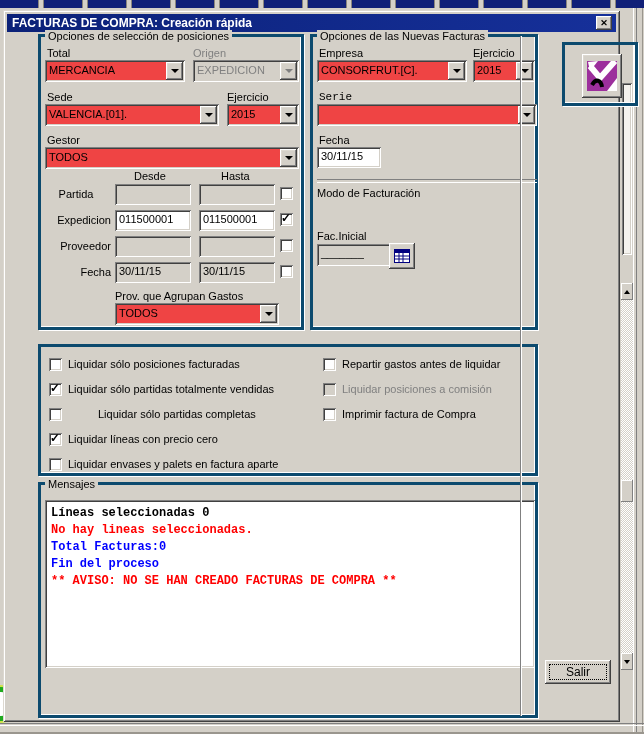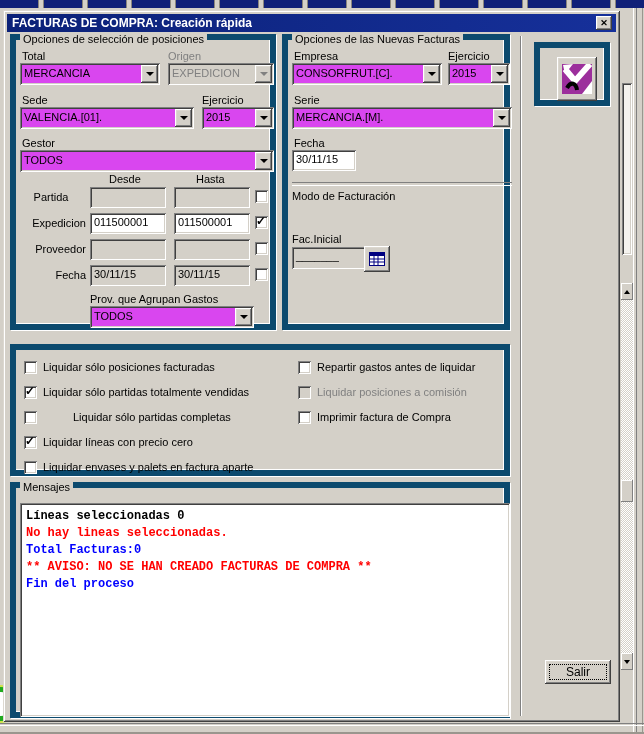--- a/index.html
+++ b/index.html
@@ -13,21 +13,21 @@
     box-shadow:inset -1px -1px 0 #404040,inset 1px 1px 0 #ffffff,
                inset -2px -2px 0 #808080,inset 2px 2px 0 #dcd8d0;}
   .raised-thin{background:#d4d0c8;
     box-shadow:inset -1px -1px 0 #808080,inset 1px 1px 0 #ffffff;}
   .sunken{background:#ffffff;
     box-shadow:inset 1px 1px 0 #808080,inset -1px -1px 0 #ffffff,
                inset 2px 2px 0 #404040,inset -2px -2px 0 #d4d0c8;}
   .window-border{background:#d4d0c8;
     box-shadow:inset 1px 1px 0 #dcd8d0,inset -1px -1px 0 #404040,
                inset 2px 2px 0 #ffffff,inset -2px -2px 0 #808080;}
-  .etched{border:6px solid #0c4a6e;box-shadow:1px 1px 0 #ffffff,inset -1px -1px 0 #ffffff;}
+  .etched{border:3px solid #0c4a6e;box-shadow:1px 1px 0 #ffffff,inset -1px -1px 0 #ffffff;margin-left:28px;}
   .abs{position:absolute;box-sizing:border-box;}
   .lbl{position:absolute;white-space:nowrap;line-height:12px;}
   .dis-text{color:#808080;}
   
   .top-strip{left:0;top:0;width:644px;height:8px;
     background:repeating-linear-gradient(to right,
       #102078 0 38px,#8a867e 38px 39px,#d4d0c8 39px 43px,#8a867e 43px 44px);}
   .bg-line{position:absolute;}
   .scroll-hatch{background:repeating-conic-gradient(#ffffff 0 25%,#d4d0c8 0 50%);background-size:2px 2px;}
   .sb-btn{display:flex;align-items:center;justify-content:center;}
@@ -40,21 +40,21 @@
     background:linear-gradient(to right,#0b2178,#16309a);
     display:flex;align-items:center;color:#fff;font-weight:bold;font-size:12px;padding-left:5px;box-sizing:border-box;}
   .close-btn{position:absolute;right:4px;top:2px;width:16px;height:14px;
     font-size:9px;font-weight:bold;color:#000;display:flex;align-items:center;justify-content:center;cursor:default;}
   
   .group{position:absolute;box-sizing:border-box;}
   .legend{position:absolute;top:-7px;left:4px;background:#d4d0c8;padding:0 3px;line-height:12px;white-space:nowrap;}
   
   .field{position:absolute;box-sizing:border-box;padding:3px 3px 0 4px;font-size:11px;overflow:hidden;white-space:nowrap;}
   .field.disabled{background:#d4d0c8;}
-  .combo{position:absolute;box-sizing:border-box;background:#d946ef;
+  .combo{position:absolute;box-sizing:border-box;background:#ef4444;
     box-shadow:inset 1px 1px 0 #808080,inset -1px -1px 0 #ffffff,
                inset 2px 2px 0 #404040,inset -2px -2px 0 #d4d0c8;}
   .combo .txt{position:absolute;left:4px;top:4px;right:20px;overflow:hidden;white-space:nowrap;}
   .combo.disabled{background:#d4d0c8;}
   .combo.disabled .txt{color:#808080;}
   .combo-btn{position:absolute;top:2px;right:2px;bottom:2px;width:17px;
     display:flex;align-items:center;justify-content:center;}
   .combo-btn .arr.down{border-left-width:4px;border-right-width:4px;border-top:4px solid #000;}
   .combo.disabled .combo-btn .arr.down{border-top-color:#808080;}
   .cb{position:absolute;width:13px;height:13px;background:#fff;
@@ -189,23 +189,22 @@
             <span class="arr down"></span>
           </span>
       </div>
       <div class="combo" style="left:160px;top:23px;width:62px;height:22px;">
         <span class="txt">2015</span>
         <span class="combo-btn raised">
             <span class="arr down"></span>
           </span>
       </div>
 
-      <span class="lbl" style="left:6px;top:54px;">Serie</span>
+      <span class="lbl" style="left:6px;top:54px;font-family:Liberation Mono, monospace;">Serie</span>
       <div class="combo" style="left:4px;top:67px;width:220px;height:22px;">
-        <span class="txt">MERCANCIA.[M].</span>
         <span class="combo-btn raised">
             <span class="arr down"></span>
           </span>
       </div>
 
       <span class="lbl" style="left:6px;top:97px;">Fecha</span>
       <div class="field sunken" style="left:4px;top:110px;width:64px;height:21px;">30/11/15</div>
 
       <div class="hr-etched" style="left:4px;top:142px;width:220px;"></div>
 
@@ -241,26 +240,26 @@
       <span class="cb" style="left:282px;top:11px;"></span>
       <span class="cb-label" style="left:301px;top:11px;">Repartir gastos antes de liquidar</span>
       <span class="cb" style="left:282px;top:36px;background:#d4d0c8;"></span>
       <span class="cb-label dis-text" style="left:301px;top:36px;">Liquidar posiciones a comisión</span>
       <span class="cb" style="left:282px;top:61px;"></span>
       <span class="cb-label" style="left:301px;top:61px;">Imprimir factura de Compra</span>
     </div>
 
     <div class="group etched" style="left:7px;top:472px;width:500px;height:236px;">
       <span class="legend">Mensajes</span>
-      <div class="abs sunken msg-box" style="left:4px;top:15px;width:490px;height:214px;">
+      <div class="abs sunken msg-box" style="left:4px;top:15px;width:490px;height:168px;">
         <div class="msg-line" style="color: rgb(0, 0, 0);">Líneas seleccionadas 0</div>
         <div class="msg-line" style="color: rgb(255, 0, 0);">No hay lineas seleccionadas.</div>
         <div class="msg-line" style="color: rgb(0, 0, 255);">Total Facturas:0</div>
+        <div class="msg-line" style="color: rgb(0, 0, 255);">Fin del proceso</div>
         <div class="msg-line" style="color: rgb(255, 0, 0);">** AVISO: NO SE HAN CREADO FACTURAS DE COMPRA **</div>
-        <div class="msg-line" style="color: rgb(0, 0, 255);">Fin del proceso</div>
       </div>
     </div>
 
     <div class="abs" style="left:517px;top:26px;width:2px;height:680px;border-left:1px solid #808080;border-right:1px solid #ffffff;"></div>
 
     <div class="abs etched" style="left:531px;top:32px;width:76px;height:64px;">
       <div class="abs raised" style="left:17px;top:9px;width:40px;height:44px;display:flex;align-items:center;justify-content:center;">
         <svg width="30" height="30" viewBox="0 0 30 30">
           <rect width="30" height="30" fill="#9c2f9c"></rect>
           <path d="M1,1 L11,0 L3,10 Z" fill="#ffffff"></path>

